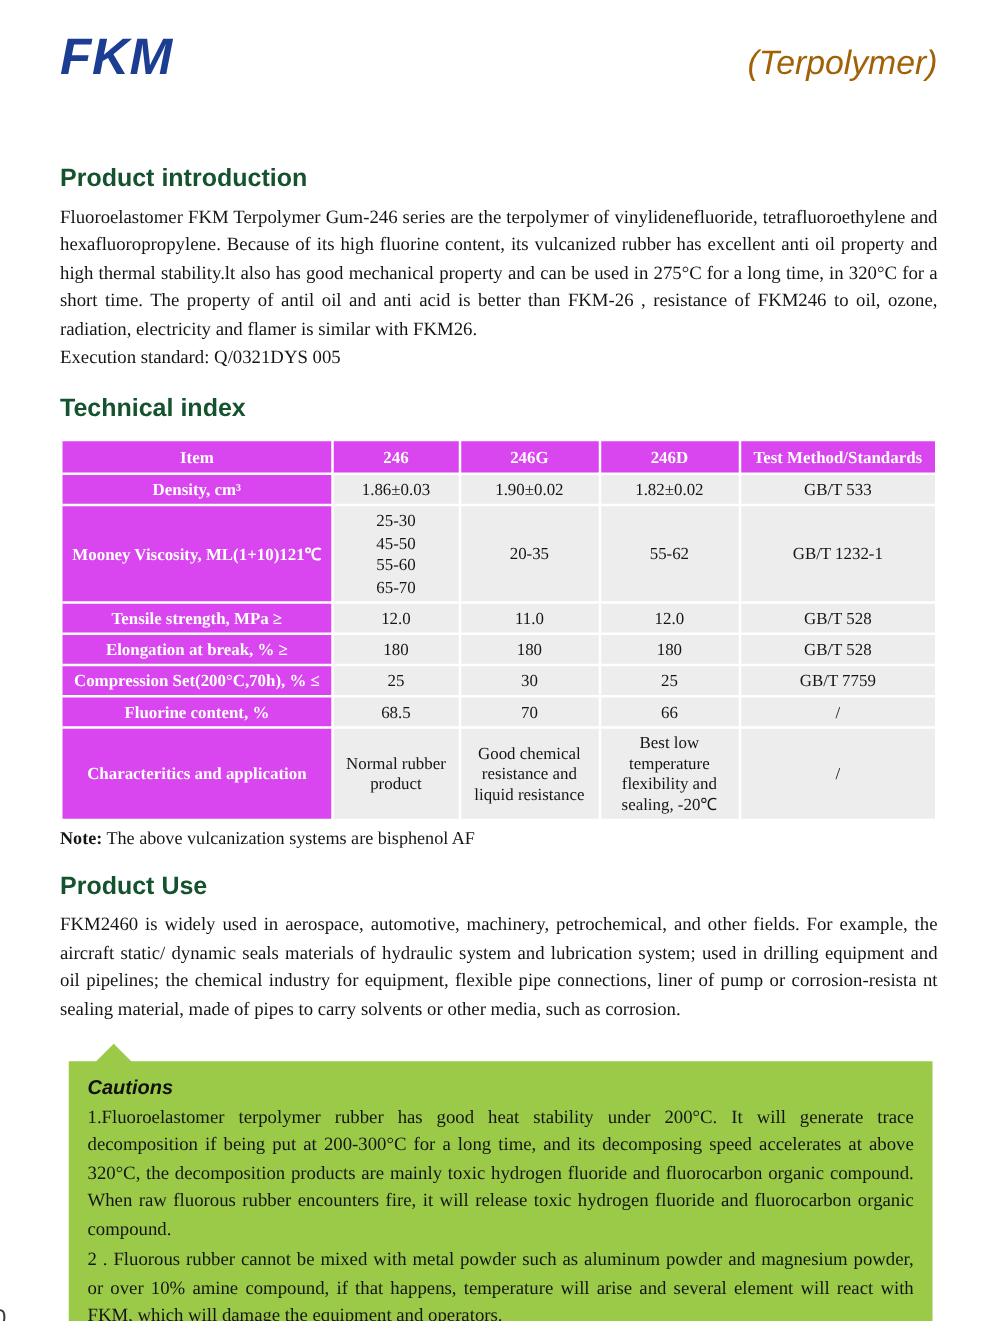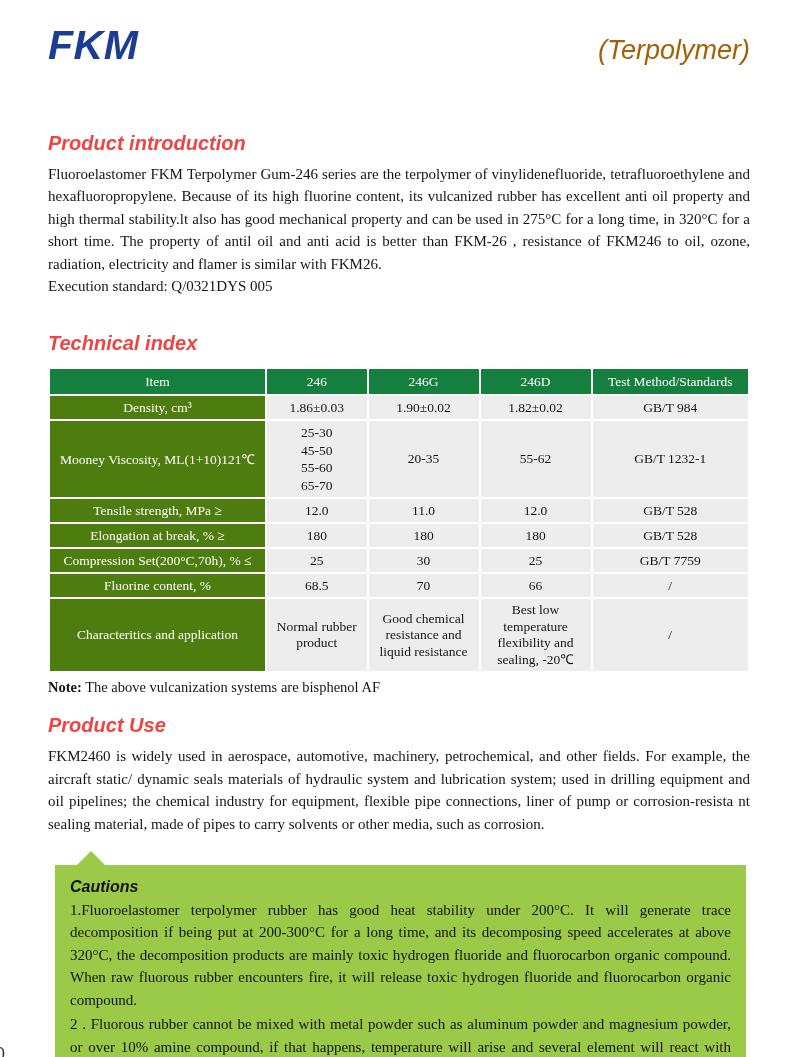--- a/index.html
+++ b/index.html
@@ -22,25 +22,25 @@
   }
   .logo-sub {
     font-family:"Liberation Sans", sans-serif;
     font-style:italic; font-weight:500;
     font-size:27px; color:#a16207; margin-left:9px;
   }
 
   
   .h-green {
     font-family:"Liberation Sans", sans-serif;
-    font-style:italic; font-weight:bold;
-    font-size:20px; color:#ef4444;
+    font-weight:bold;
+    font-size:20px; color:#14532d;
   }
   .h-intro   { margin-top:63px; }
-  .h-tech    { margin-top:35px; }
+  .h-tech    { margin-top:19px; }
   .h-use     { margin-top:18px; }
 
   
   .para {
     font-size:15px; line-height:22.4px;
     text-align:justify; margin-top:8px;
   }
   .line { font-size:15px; line-height:22.4px; }
 
   
@@ -52,22 +52,22 @@
   table.tech col.c-item   { width:31%;   }
   table.tech col.c-246    { width:14.5%; }
   table.tech col.c-246g   { width:16%;   }
   table.tech col.c-246d   { width:16%;   }
   table.tech col.c-method { width:22.5%; }
   table.tech th, table.tech td {
     border:2px solid #ffffff;
     text-align:center; vertical-align:middle;
     padding:3px 6px;
   }
-  table.tech thead th { background:#15803d; color:#ffffff; font-weight:normal; height:27px; }
-  td.rowhead { background:#4d7c0f; color:#ffffff; font-weight:normal; }
+  table.tech thead th { background:#d946ef; color:#ffffff; font-weight:bold; height:27px; }
+  td.rowhead { background:#d946ef; color:#ffffff; font-weight:bold; }
   td.data    { background:#ededed; }
   tr.r-simple td { height:25px; }
   tr.r-mooney td { height:71px; }
   tr.r-char td   { height:52px; line-height:16.5px; }
   .pre-lines { white-space:pre-line; line-height:17.5px; }
 
   .note { margin-top:6px; font-size:14.5px; }
   .note b { font-weight:bold; }
 
   
@@ -126,21 +126,21 @@
         <th>246D</th>
         <th>Test Method/Standards</th>
       </tr>
     </thead>
     <tbody>
       <tr class="r-simple">
         <td class="rowhead">Density, cm³</td>
         <td class="data">1.86±0.03</td>
         <td class="data">1.90±0.02</td>
         <td class="data">1.82±0.02</td>
-        <td class="data">GB/T 984</td>
+        <td class="data">GB/T 533</td>
       </tr>
       <tr class="r-mooney">
         <td class="rowhead">Mooney Viscosity, ML(1+10)121℃</td>
         <td class="data pre-lines">25-30
 45-50
 55-60
 65-70</td>
         <td class="data">20-35</td>
         <td class="data">55-62</td>
         <td class="data">GB/T 1232-1</td>

